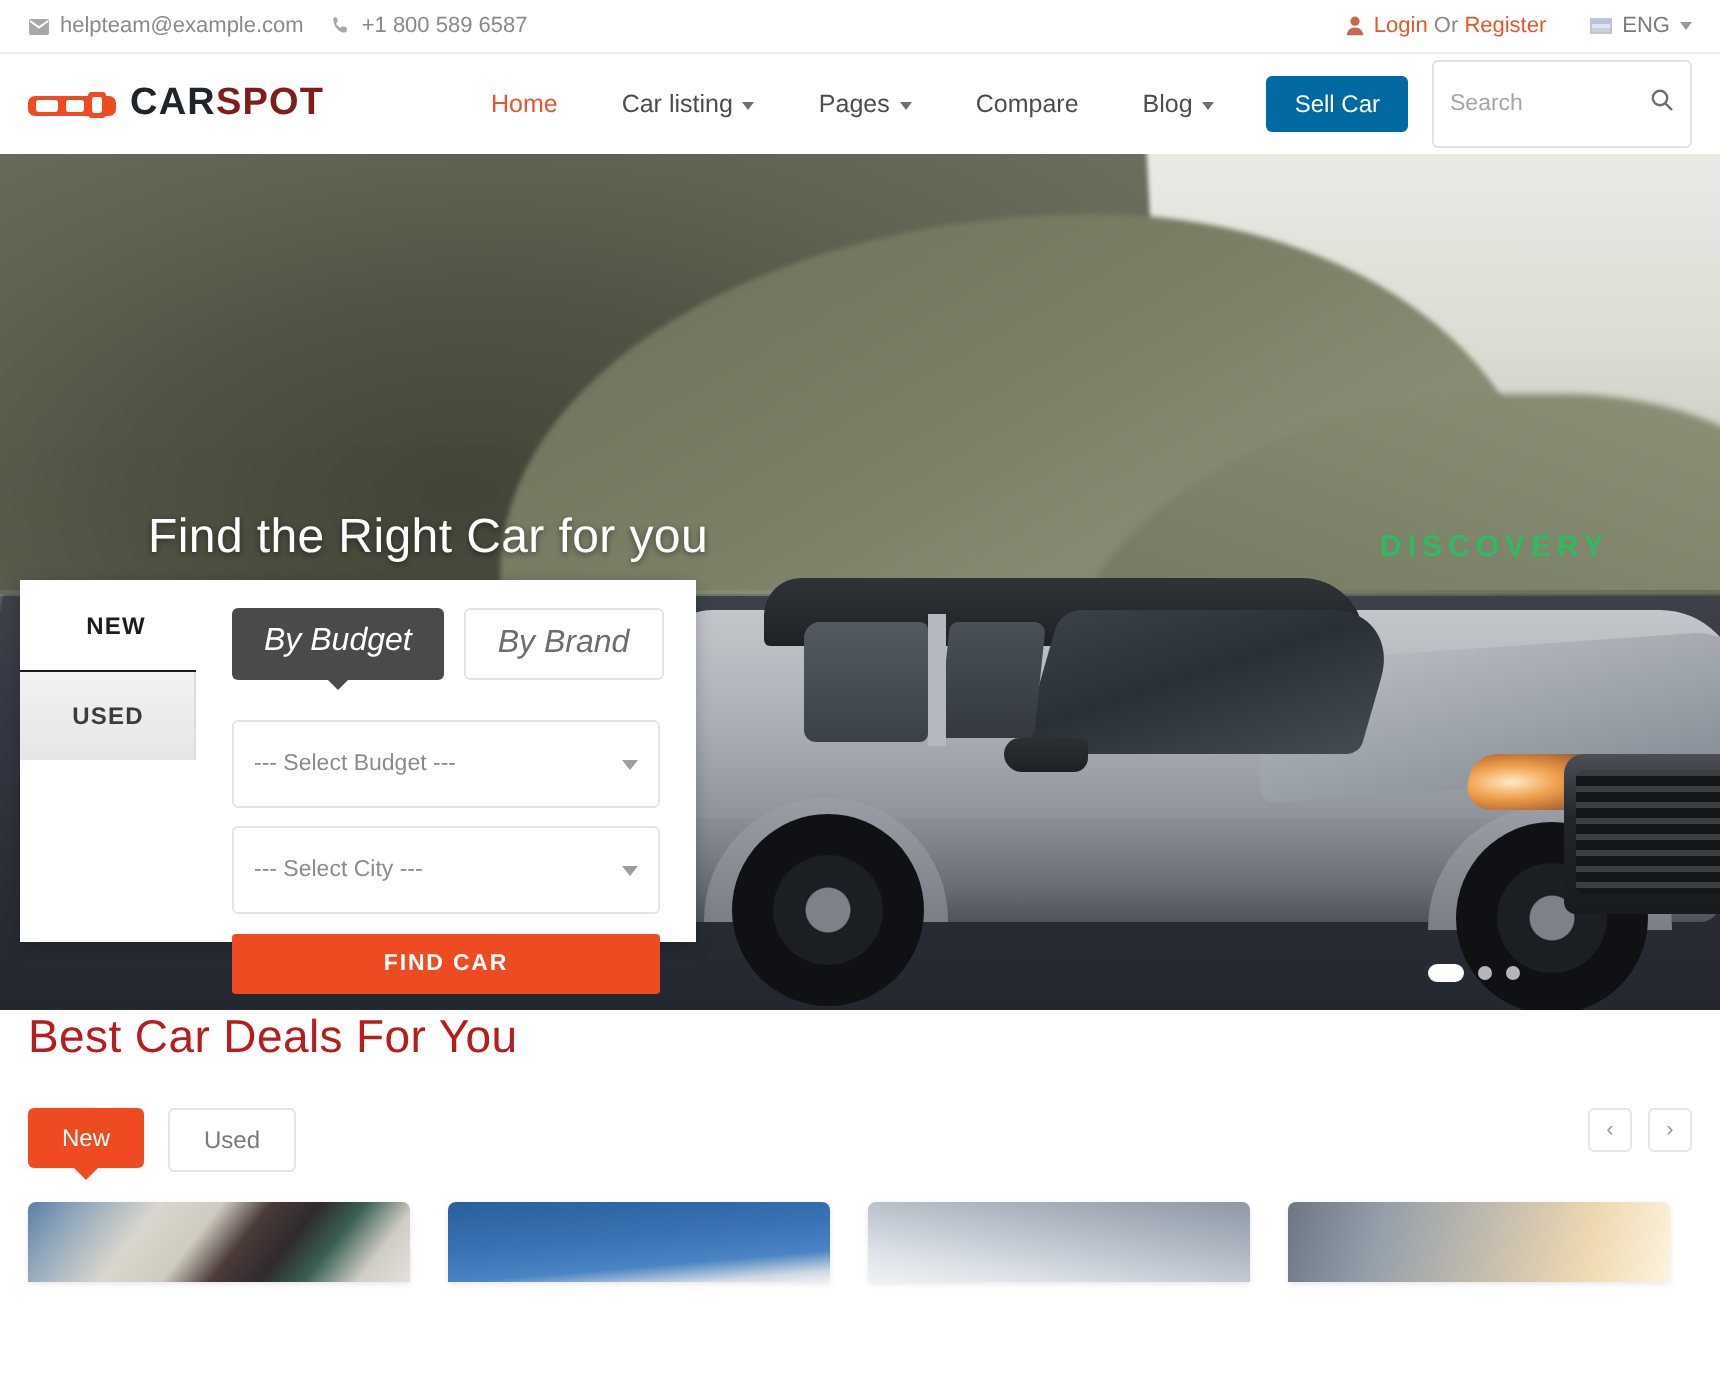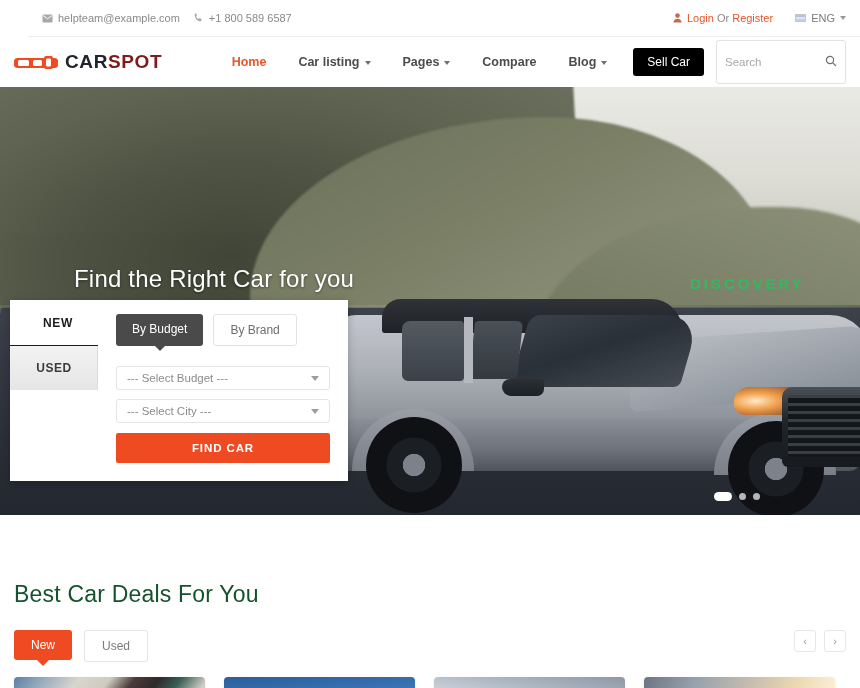--- a/index.html
+++ b/index.html
@@ -6,29 +6,28 @@
   html, body {
     width: 860px; height: 688px;
     overflow: hidden;
     background: #ffffff;
     font-family: "Liberation Sans", sans-serif;
     color: #333;
   }
 
   
   .topbar {
-    height: 37px;
+    height: 27px;
     border-bottom: 1px solid #ededed;
     display: flex;
     align-items: center;
     padding: 0 14px;
     font-size: 11px;
     color: #8a8a8a;
     background: #fff;
-    margin-left: 28px;
   }
   .topbar-left { display: flex; align-items: center; gap: 14px; }
   .tb-item { display: flex; align-items: center; gap: 5px; white-space: nowrap; }
   .tb-ico { color: #9b9b9b; display: inline-flex; align-items: center; }
   .topbar-right { margin-left: auto; display: flex; align-items: flex-start; gap: 22px; }
   .login-link { color: #e8552a; white-space: nowrap; }
   .login-link .or { color: #8a8a8a; }
   .lang { display: flex; align-items: center; gap: 5px; color: #7b7b7b; }
   .flag {
     width: 11px; height: 8px; display: inline-block;
@@ -52,31 +51,31 @@
   .logo-car { position: relative; width: 44px; height: 17px; }
   .logo-text { font-size: 19px; font-weight: bold; letter-spacing: 0.6px; }
   .logo-text .dark { color: #20252b; }
   .logo-text .orange { color: #7f1d1d; }
 
   .nav { margin-left: auto; display: flex; align-items: center; gap: 0; }
   .nav-item {
     font-size: 12.5px; color: #4c4c4c;
     padding: 0 16px;
     display: flex; align-items: center; gap: 5px;
-    white-space: nowrap; cursor: pointer; font-weight: bold;
+    white-space: nowrap; cursor: pointer;
   }
   .nav-item.active { color: #e8552a; }
   .nav-caret {
     width: 0; height: 0;
     border-left: 3px solid transparent; border-right: 3px solid transparent;
     border-top: 4px solid #707070;
     margin-top: 2px;
   }
   .sell-btn {
-    background: #000000; color: #fff;
+    background: #0369a1; color: #fff;
     font-size: 12px; font-weight: 500;
     padding: 7px 14px; border-radius: 3px;
     margin-left: 10px; white-space: nowrap;
     cursor: pointer;
   }
   .search-box {
     margin-left: 12px;
     width: 130px; height: 44px;
     border: 1px solid #e2e2e2; border-radius: 3px;
     display: flex; align-items: center;
@@ -251,37 +250,37 @@
   .ftab.active { background: #fff; color: #1d1d1d; width: 96px; }
   .ftab.inactive {
     background: linear-gradient(180deg,#f2f2f2,#e6e6e6);
     color: #3c3c3c; width: 88px;
     border-top: 1px solid #1d1d1d;
     box-shadow: inset -1px 0 0 #dcdcdc;
   }
   .finder-body { position: absolute; left: 96px; top: 14px; right: 0; }
   .seg-row { display: flex; gap: 10px; padding: 0 16px 0 10px; position: relative; }
   .seg {
-    font-size: 12px; padding: 8px 16px; border-radius: 3px;
-    cursor: pointer; white-space: nowrap;
+    font-size: 16px; padding: 8px 16px; border-radius: 3px;
+    cursor: pointer; white-space: nowrap; font-style: italic;
   }
   .seg.on {
     background: #4a4a4a; color: #fff; position: relative;
   }
   .seg.on::after {
     content: ""; position: absolute; left: 50%; bottom: -5px;
     transform: translateX(-50%);
     width: 0; height: 0;
     border-left: 5px solid transparent; border-right: 5px solid transparent;
     border-top: 5px solid #4a4a4a;
   }
   .seg.off { background: #fff; color: #6e6e6e; border: 1px solid #e3e3e3; }
   .sel {
     margin: 0 18px 0 10px;
-    height: 24px; border: 1px solid #e4e4e4; border-radius: 3px;
+    height: 44px; border: 1px solid #e4e4e4; border-radius: 3px;
     display: flex; align-items: center; justify-content: space-between;
     padding: 0 10px; font-size: 11.5px; color: #8c8c8c;
     cursor: pointer; background: #fff;
   }
   .sel-caret {
     width: 0; height: 0;
     border-left: 4px solid transparent; border-right: 4px solid transparent;
     border-top: 5px solid #9d9d9d;
   }
   .find-btn {
@@ -295,22 +294,22 @@
   .dots {
     position: absolute; right: 100px; bottom: 14px;
     display: flex; align-items: center; gap: 7px;
   }
   .dot { width: 7px; height: 7px; border-radius: 50%; background: #b4b6b8; cursor: pointer; }
   .dot.active { width: 18px; height: 9px; border-radius: 5px; background: #fff; }
 
   
   .deals { padding: 0 14px; background: #fff; position: relative; height: 178px; }
   .deals-title {
-    font-size: 23px; color: #14532d; font-weight: normal;
-    padding-top: 66px; letter-spacing: .2px;
+    font-size: 23px; color: #b91c1c; font-weight: normal;
+    letter-spacing: .2px;
   }
   .deals-bar { display: flex; align-items: flex-start; margin-top: 22px; }
   .pill {
     font-size: 12px; padding: 8px 17px; border-radius: 3px;
     cursor: pointer; white-space: nowrap; position: relative;
   }
   .pill.on { background: #ef4b23; color: #fff; }
   .pill.on::after {
     content: ""; position: absolute; left: 50%; bottom: -6px;
     transform: translateX(-50%);

